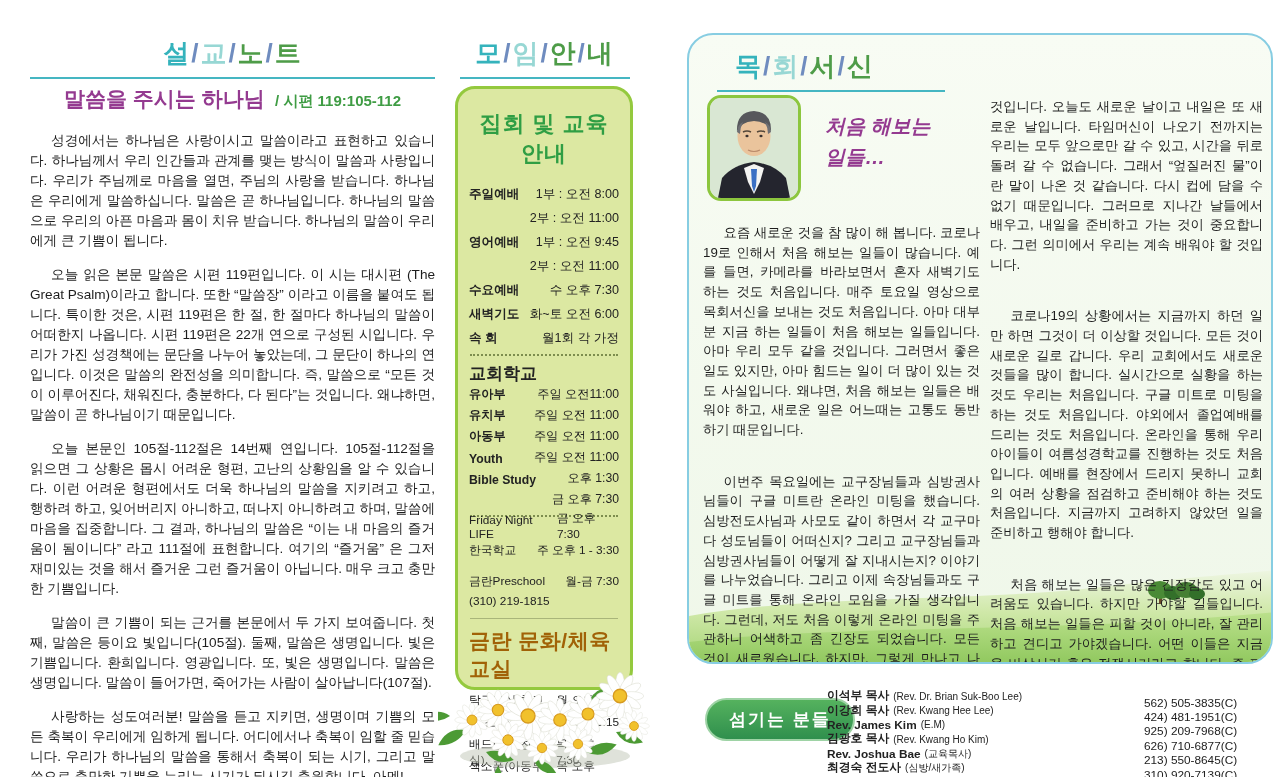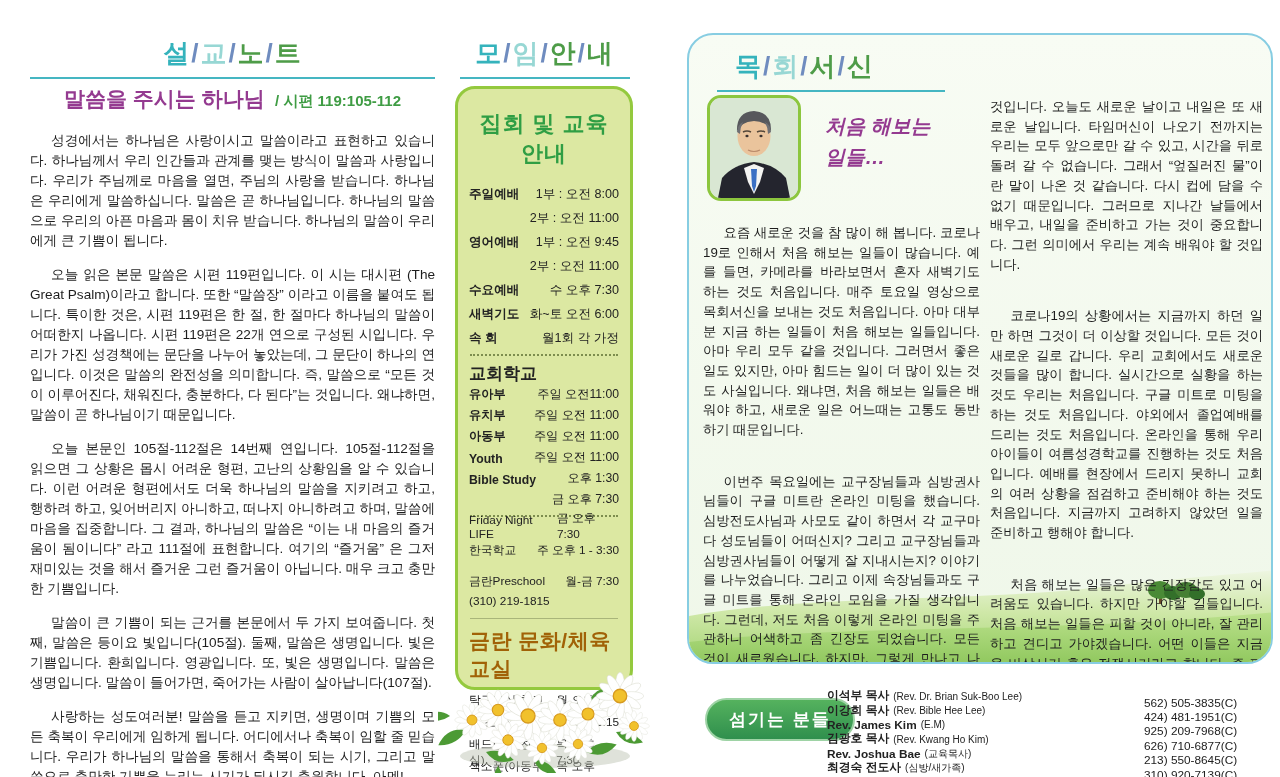--- a/index.html
+++ b/index.html
@@ -355,21 +355,21 @@
 <div class="serving">
   <div class="serving-badge">섬기는 분들</div>
   <div class="contacts">
     <div class="contact-row">
       <span class="nm">이석부 목사</span>
         <span class="dt">(Rev. Dr. Brian Suk-Boo Lee)</span>
         <span class="ph">562) 505-3835(C)</span>
     </div>
     <div class="contact-row">
       <span class="nm">이강희 목사</span>
-        <span class="dt">(Rev. Bible Hee Lee)</span>
+        <span class="dt">(Rev. Kwang Hee Lee)</span>
         <span class="ph">424) 481-1951(C)</span>
     </div>
     <div class="contact-row">
       <span class="nm">Rev. James Kim</span>
         <span class="dt">(E.M)</span>
         <span class="ph">925) 209-7968(C)</span>
     </div>
     <div class="contact-row">
       <span class="nm">김광호 목사</span>
         <span class="dt">(Rev. Kwang Ho Kim)</span>

